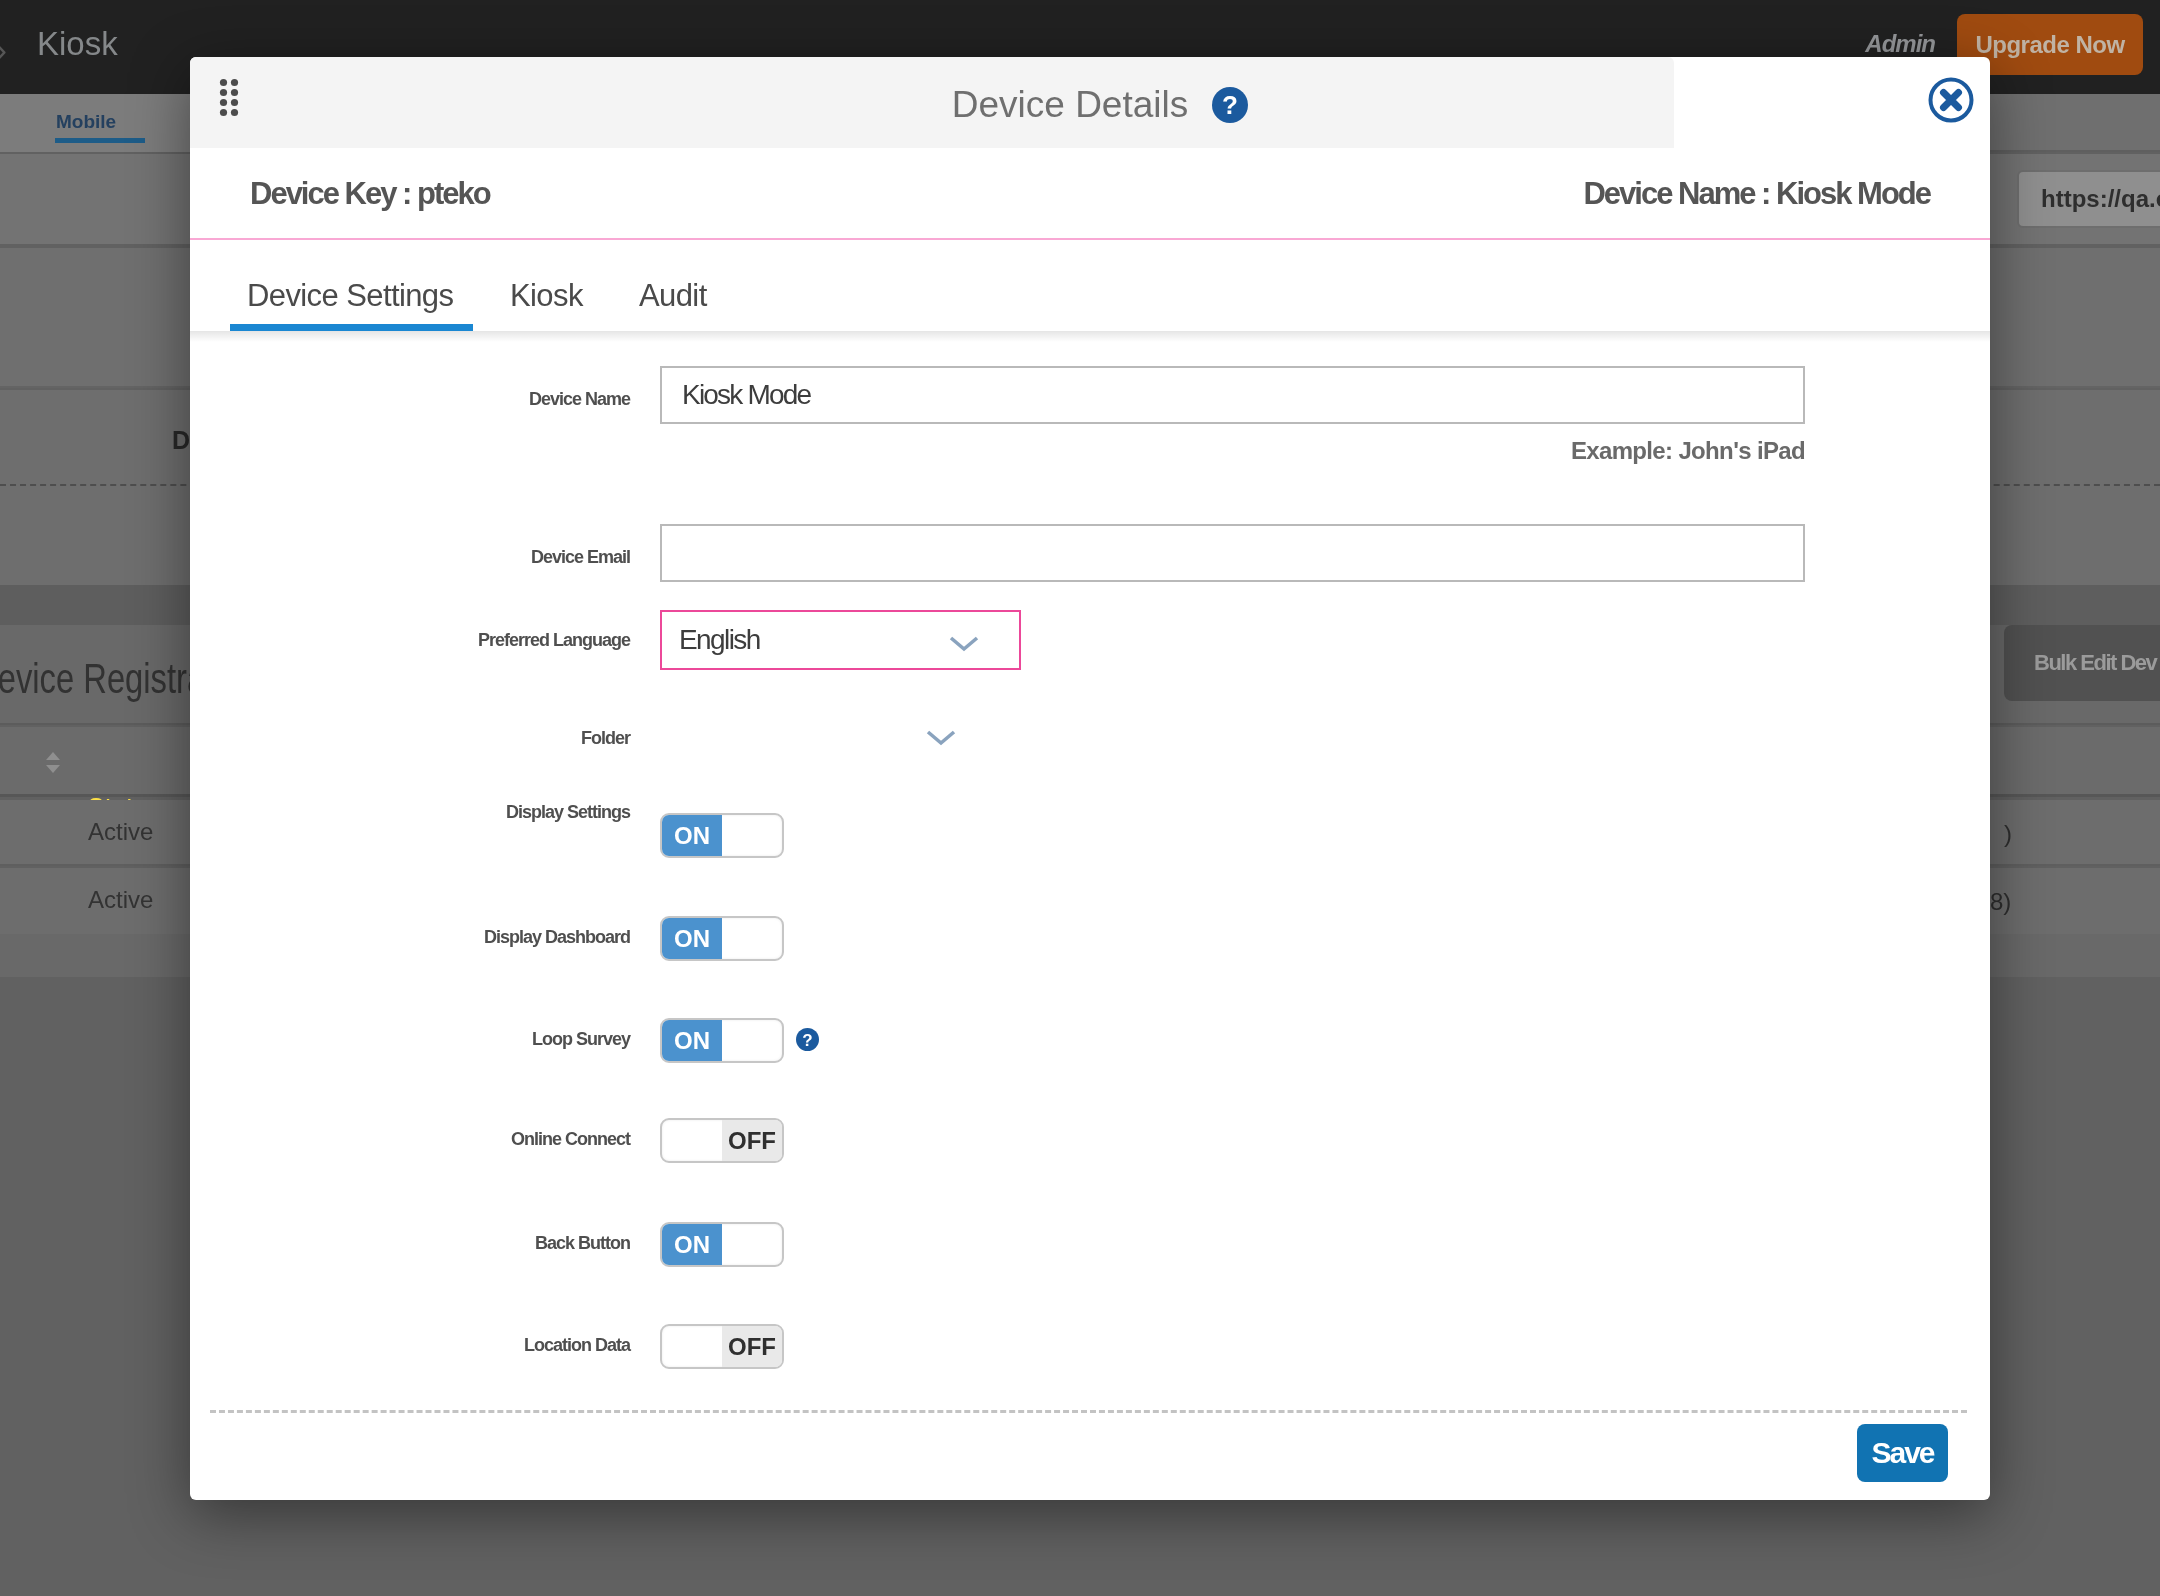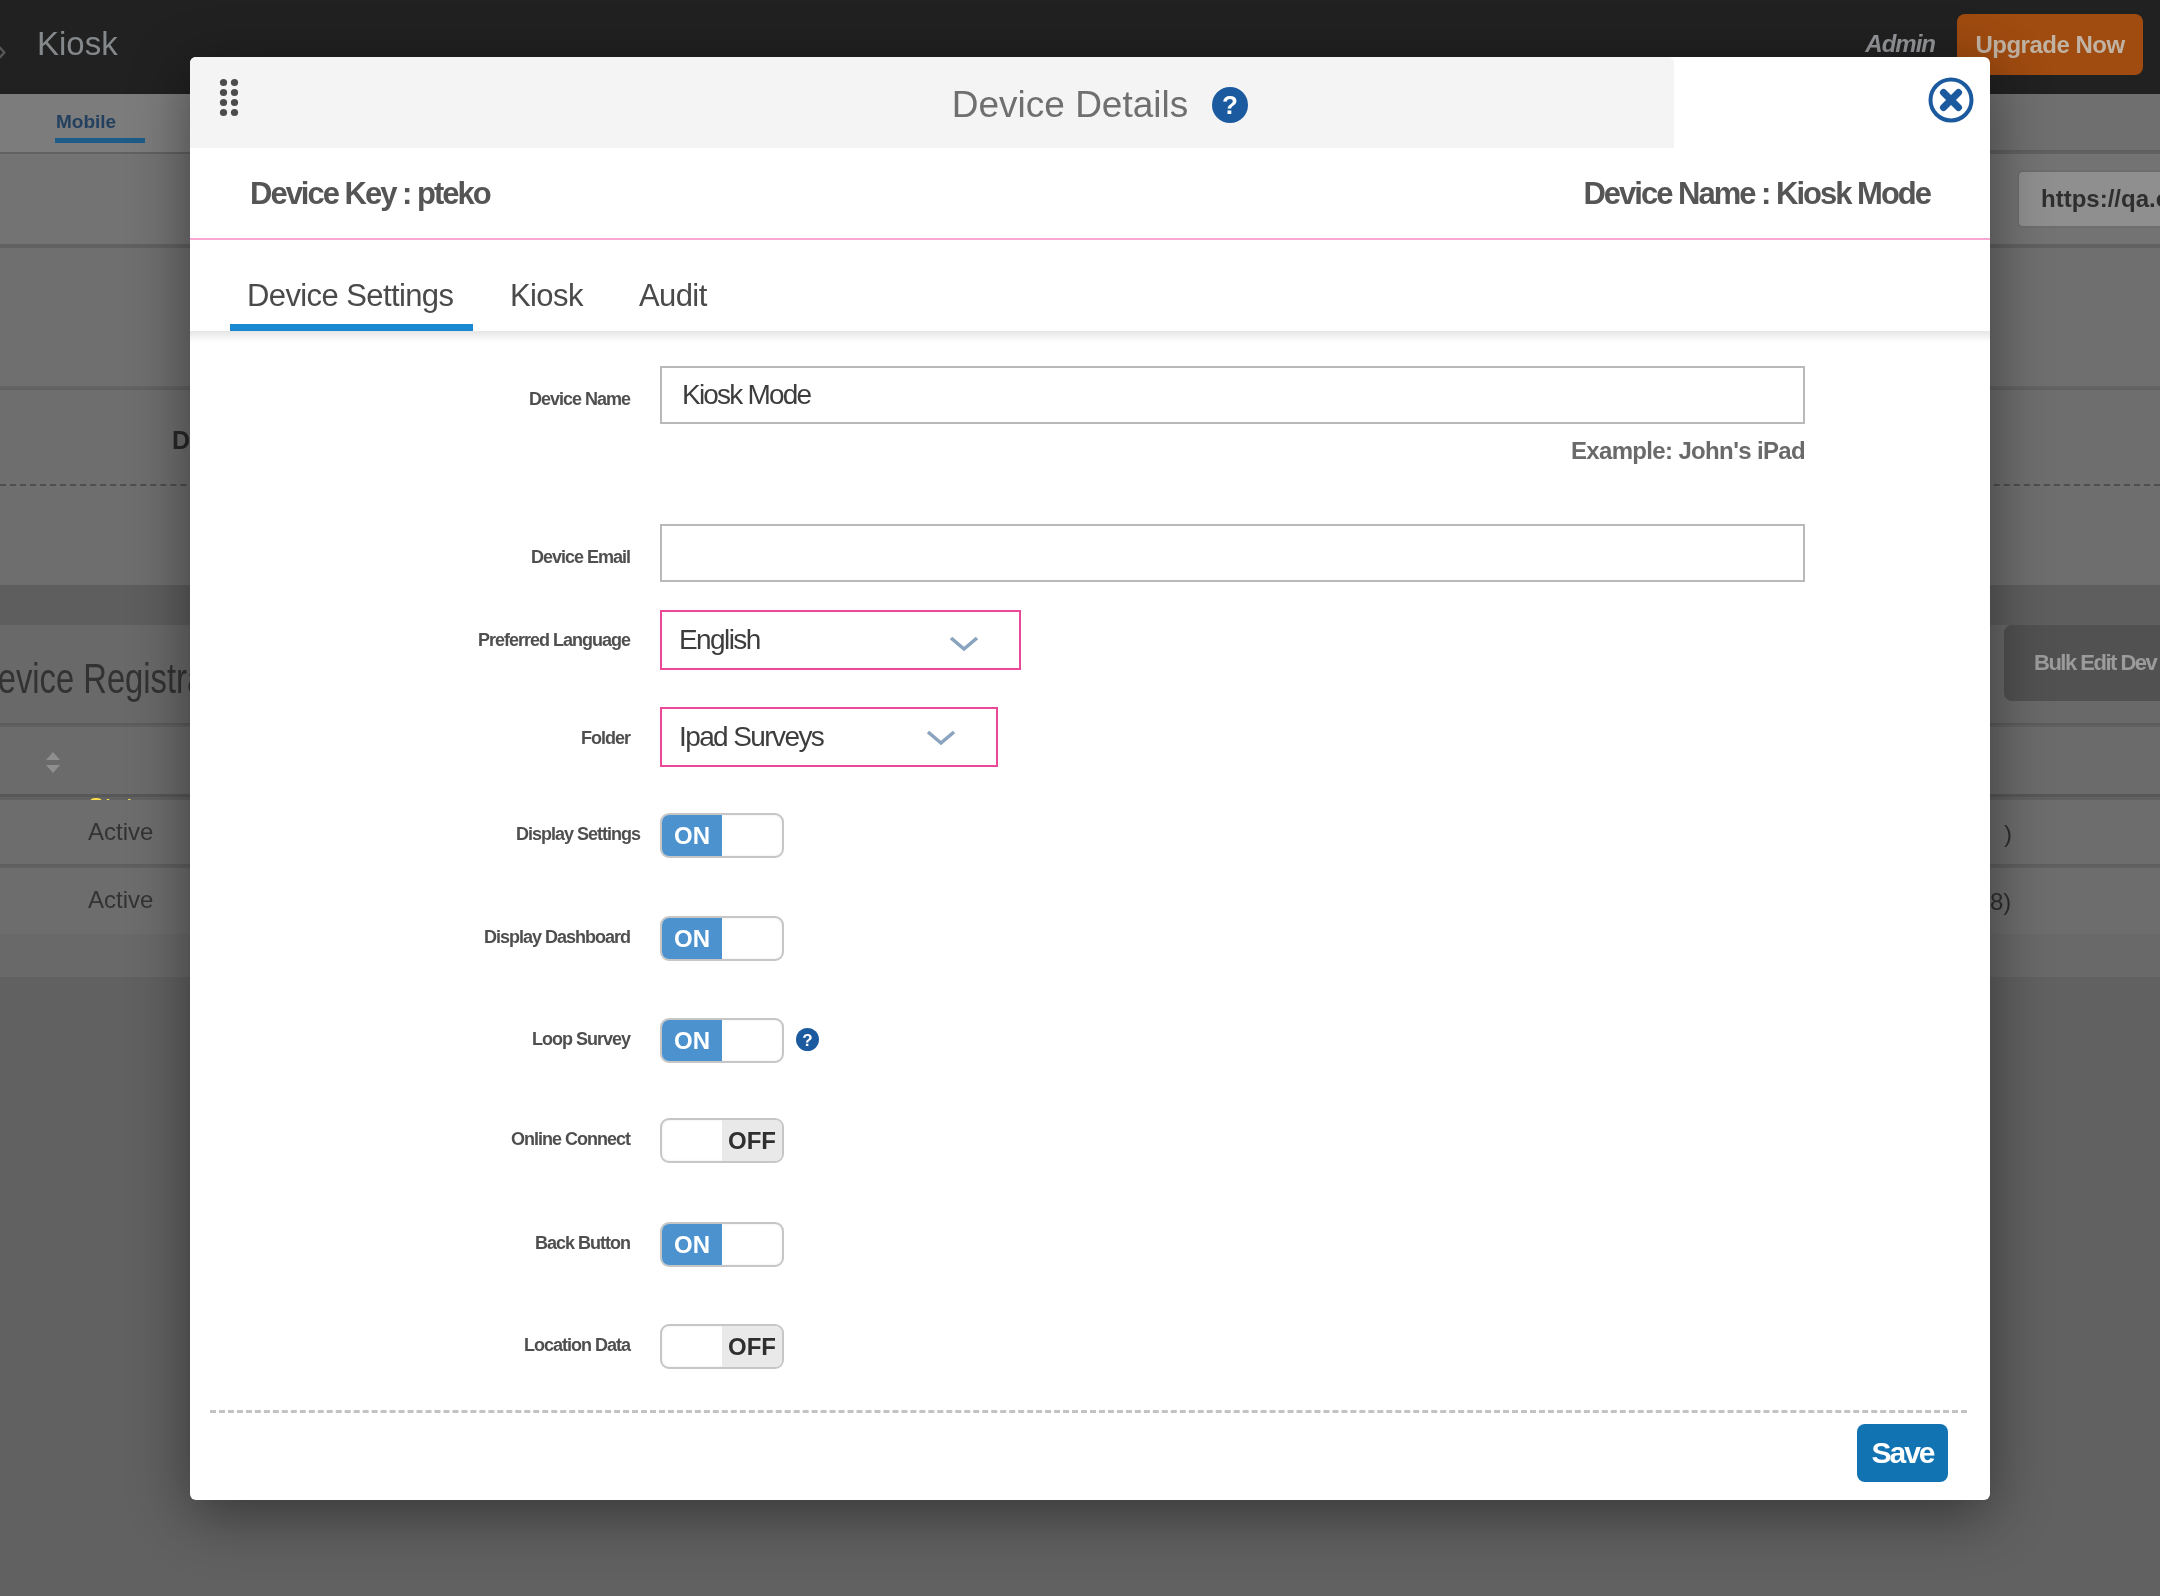--- a/index.html
+++ b/index.html
@@ -165,26 +165,25 @@
   <div class="label abs" style="left:0; top:488px;">Device Email</div>
   <div class="input abs" style="top:467px;"></div>
 
   <div class="label abs" style="left:0; top:571px;">Preferred Language</div>
   <div class="sel abs" style="top:553px; width:361px;">English</div>
   <svg class="chev" style="left:759px; top:579px;" width="30" height="16">
       <polyline points="2,2 15,13 28,2" fill="none" stroke="#8aa3be" stroke-width="3.6"></polyline>
     </svg>
 
   <div class="label abs" style="left:0; top:669px;">Folder</div>
-  <div class="sel abs" style="top:650px; width:338px;">Ipad Surveys</div>
   <svg class="chev" style="left:736px; top:673px;" width="30" height="16">
       <polyline points="2,2 15,13 28,2" fill="none" stroke="#8aa3be" stroke-width="3.6"></polyline>
     </svg>
 
-  <div class="label abs" style="left:0; top:765px;margin-left:10px;">Display Settings</div>
+  <div class="label abs" style="left:0; top:743px;">Display Settings</div>
   <div class="toggle abs" style="top:756px;">
       <div class="ton">ON</div>
     </div>
 
   <div class="label abs" style="left:0; top:868px;">Display Dashboard</div>
   <div class="toggle abs" style="top:859px;">
       <div class="ton">ON</div>
     </div>
 
   <div class="label abs" style="left:0; top:970px;">Loop Survey</div>

